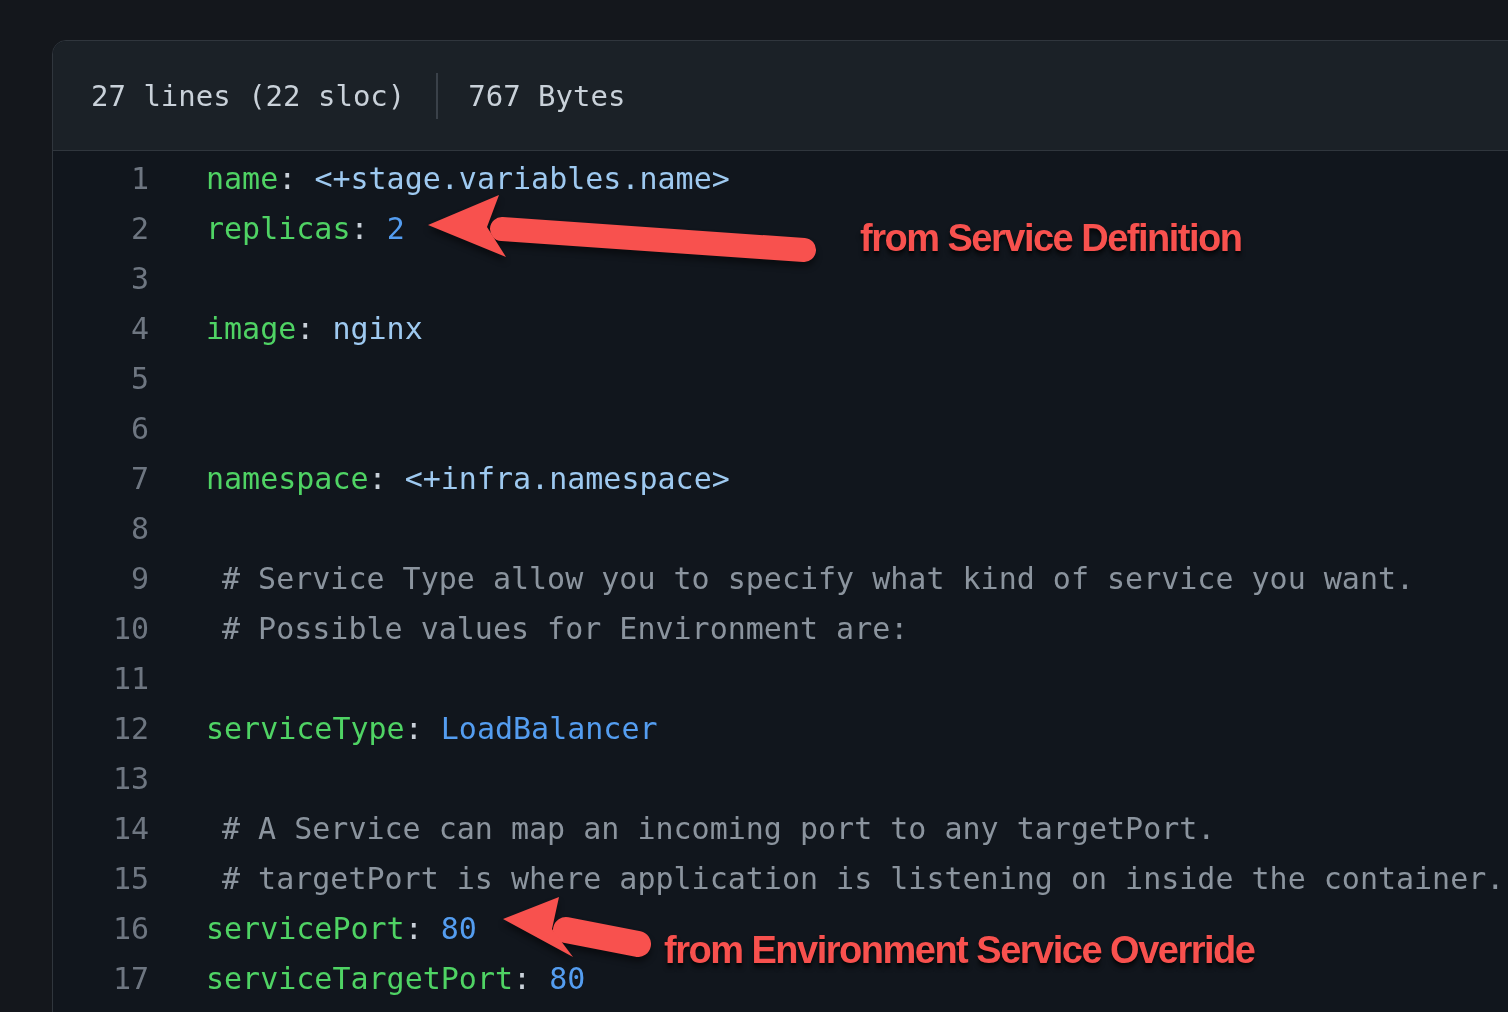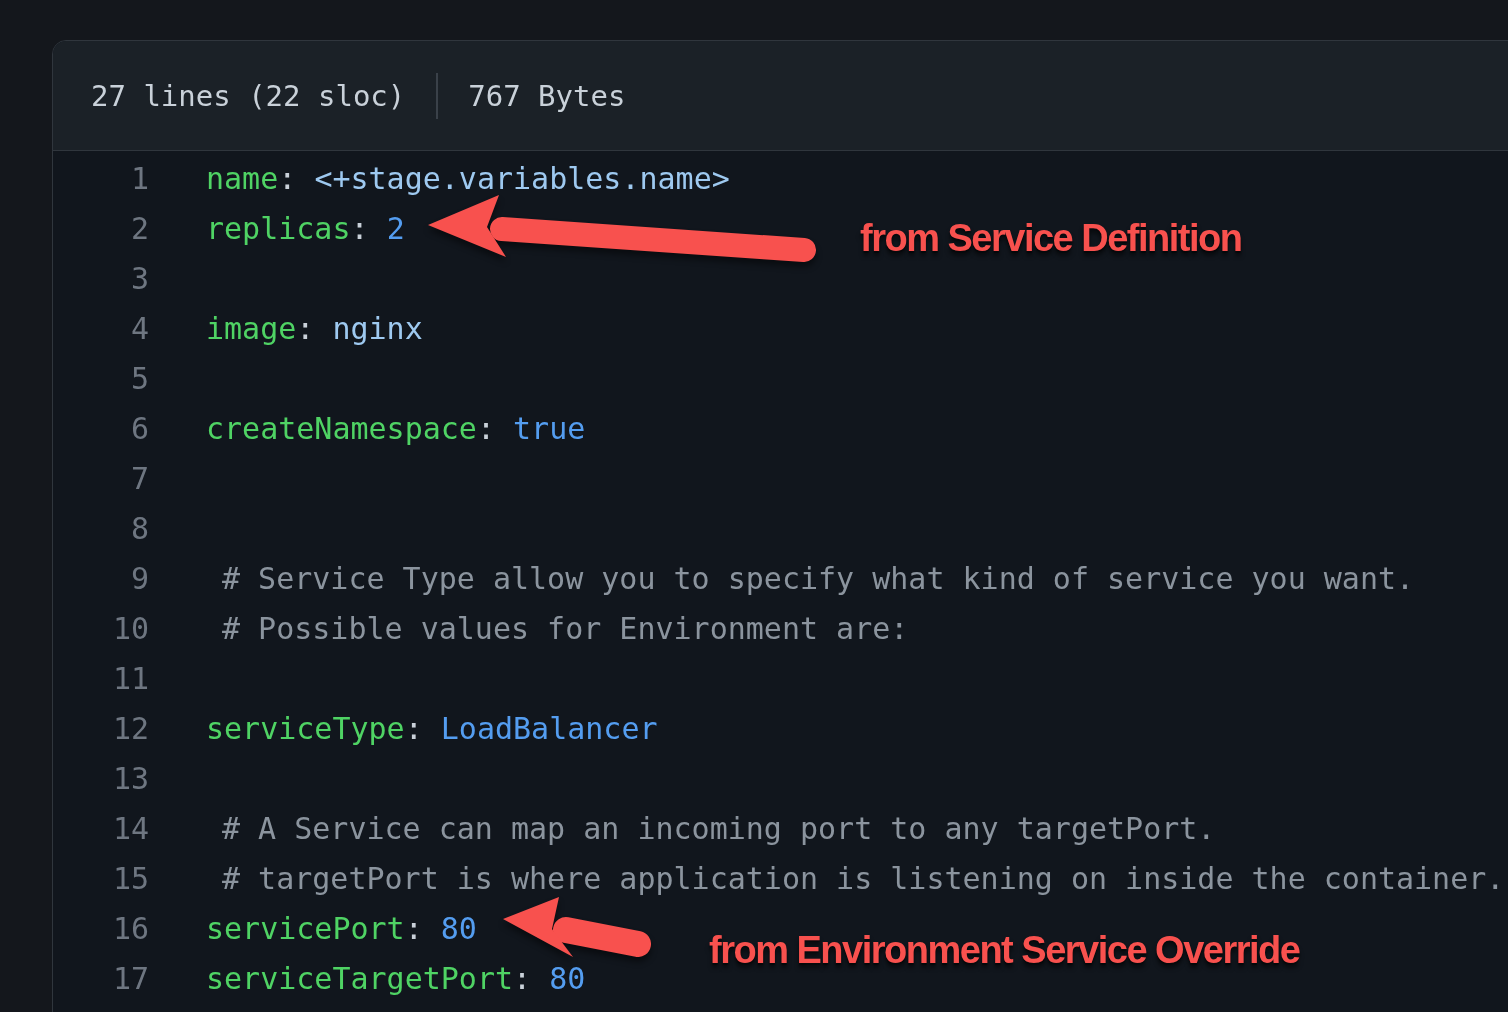--- a/index.html
+++ b/index.html
@@ -77,21 +77,21 @@
     font-family:"Liberation Sans", sans-serif;
     font-weight:bold;
     font-size:38px;
     line-height:48px;
     letter-spacing:-1.5px;
     color:var(--c-red);
     text-shadow:0 5px 4px rgba(0,0,0,0.55), 0 2px 1px rgba(0,0,0,0.4);
     white-space:nowrap;
   }
   #annotation-service-definition{ left:860px; top:214px; }
-  #annotation-environment-override{ left:664px; top:926px;margin-left:45px; }
+  #annotation-environment-override{ left:664px; top:926px; }
   .arrow-overlay{
     position:absolute; left:0; top:0;
     pointer-events:none;
   }
   .arrow{ filter:drop-shadow(0 5px 3px rgba(0,0,0,0.45)); }
 </style>
 </head>
 <body>
 
 <div class="file-panel">
@@ -99,22 +99,22 @@
     <span>27 lines (22 sloc)</span>
     <span class="header-divider"></span>
     <span>767 Bytes</span>
   </div>
   <div class="code-area">
       <div class="code-line"><div class="line-number">1</div><div class="line-content"><span class="tok-key">name</span><span class="tok-punct">: </span><span class="tok-string">&lt;+stage.variables.name&gt;</span></div></div>
       <div class="code-line"><div class="line-number">2</div><div class="line-content"><span class="tok-key">replicas</span><span class="tok-punct">: </span><span class="tok-value">2</span></div></div>
       <div class="code-line"><div class="line-number">3</div><div class="line-content"></div></div>
       <div class="code-line"><div class="line-number">4</div><div class="line-content"><span class="tok-key">image</span><span class="tok-punct">: </span><span class="tok-string">nginx</span></div></div>
       <div class="code-line"><div class="line-number">5</div><div class="line-content"></div></div>
-      <div class="code-line"><div class="line-number">6</div><div class="line-content"><span class="tok-key">createNamespace</span><span class="tok-punct">: </span><span class="tok-value">true</span></div></div>
-      <div class="code-line"><div class="line-number">7</div></div>
+      <div class="code-line"><div class="line-number">6</div></div>
+      <div class="code-line"><div class="line-number">7</div><div class="line-content"><span class="tok-key">namespace</span><span class="tok-punct">: </span><span class="tok-string">&lt;+infra.namespace&gt;</span></div></div>
       <div class="code-line"><div class="line-number">8</div><div class="line-content"></div></div>
       <div class="code-line"><div class="line-number">9</div><div class="line-content"><span class="tok-comment"># Service Type allow you to specify what kind of service you want.</span></div></div>
       <div class="code-line"><div class="line-number">10</div><div class="line-content"><span class="tok-comment"># Possible values for Environment are:</span></div></div>
       <div class="code-line"><div class="line-number">11</div></div>
       <div class="code-line"><div class="line-number">12</div><div class="line-content"><span class="tok-key">serviceType</span><span class="tok-punct">: </span><span class="tok-value">LoadBalancer</span></div></div>
       <div class="code-line"><div class="line-number">13</div><div class="line-content"></div></div>
       <div class="code-line"><div class="line-number">14</div><div class="line-content"><span class="tok-comment"># A Service can map an incoming port to any targetPort.</span></div></div>
       <div class="code-line"><div class="line-number">15</div><div class="line-content"><span class="tok-comment"># targetPort is where application is listening on inside the container.</span></div></div>
       <div class="code-line"><div class="line-number">16</div><div class="line-content"><span class="tok-key">servicePort</span><span class="tok-punct">: </span><span class="tok-value">80</span></div></div>
       <div class="code-line"><div class="line-number">17</div><div class="line-content"><span class="tok-key">serviceTargetPort</span><span class="tok-punct">: </span><span class="tok-value">80</span></div></div>

